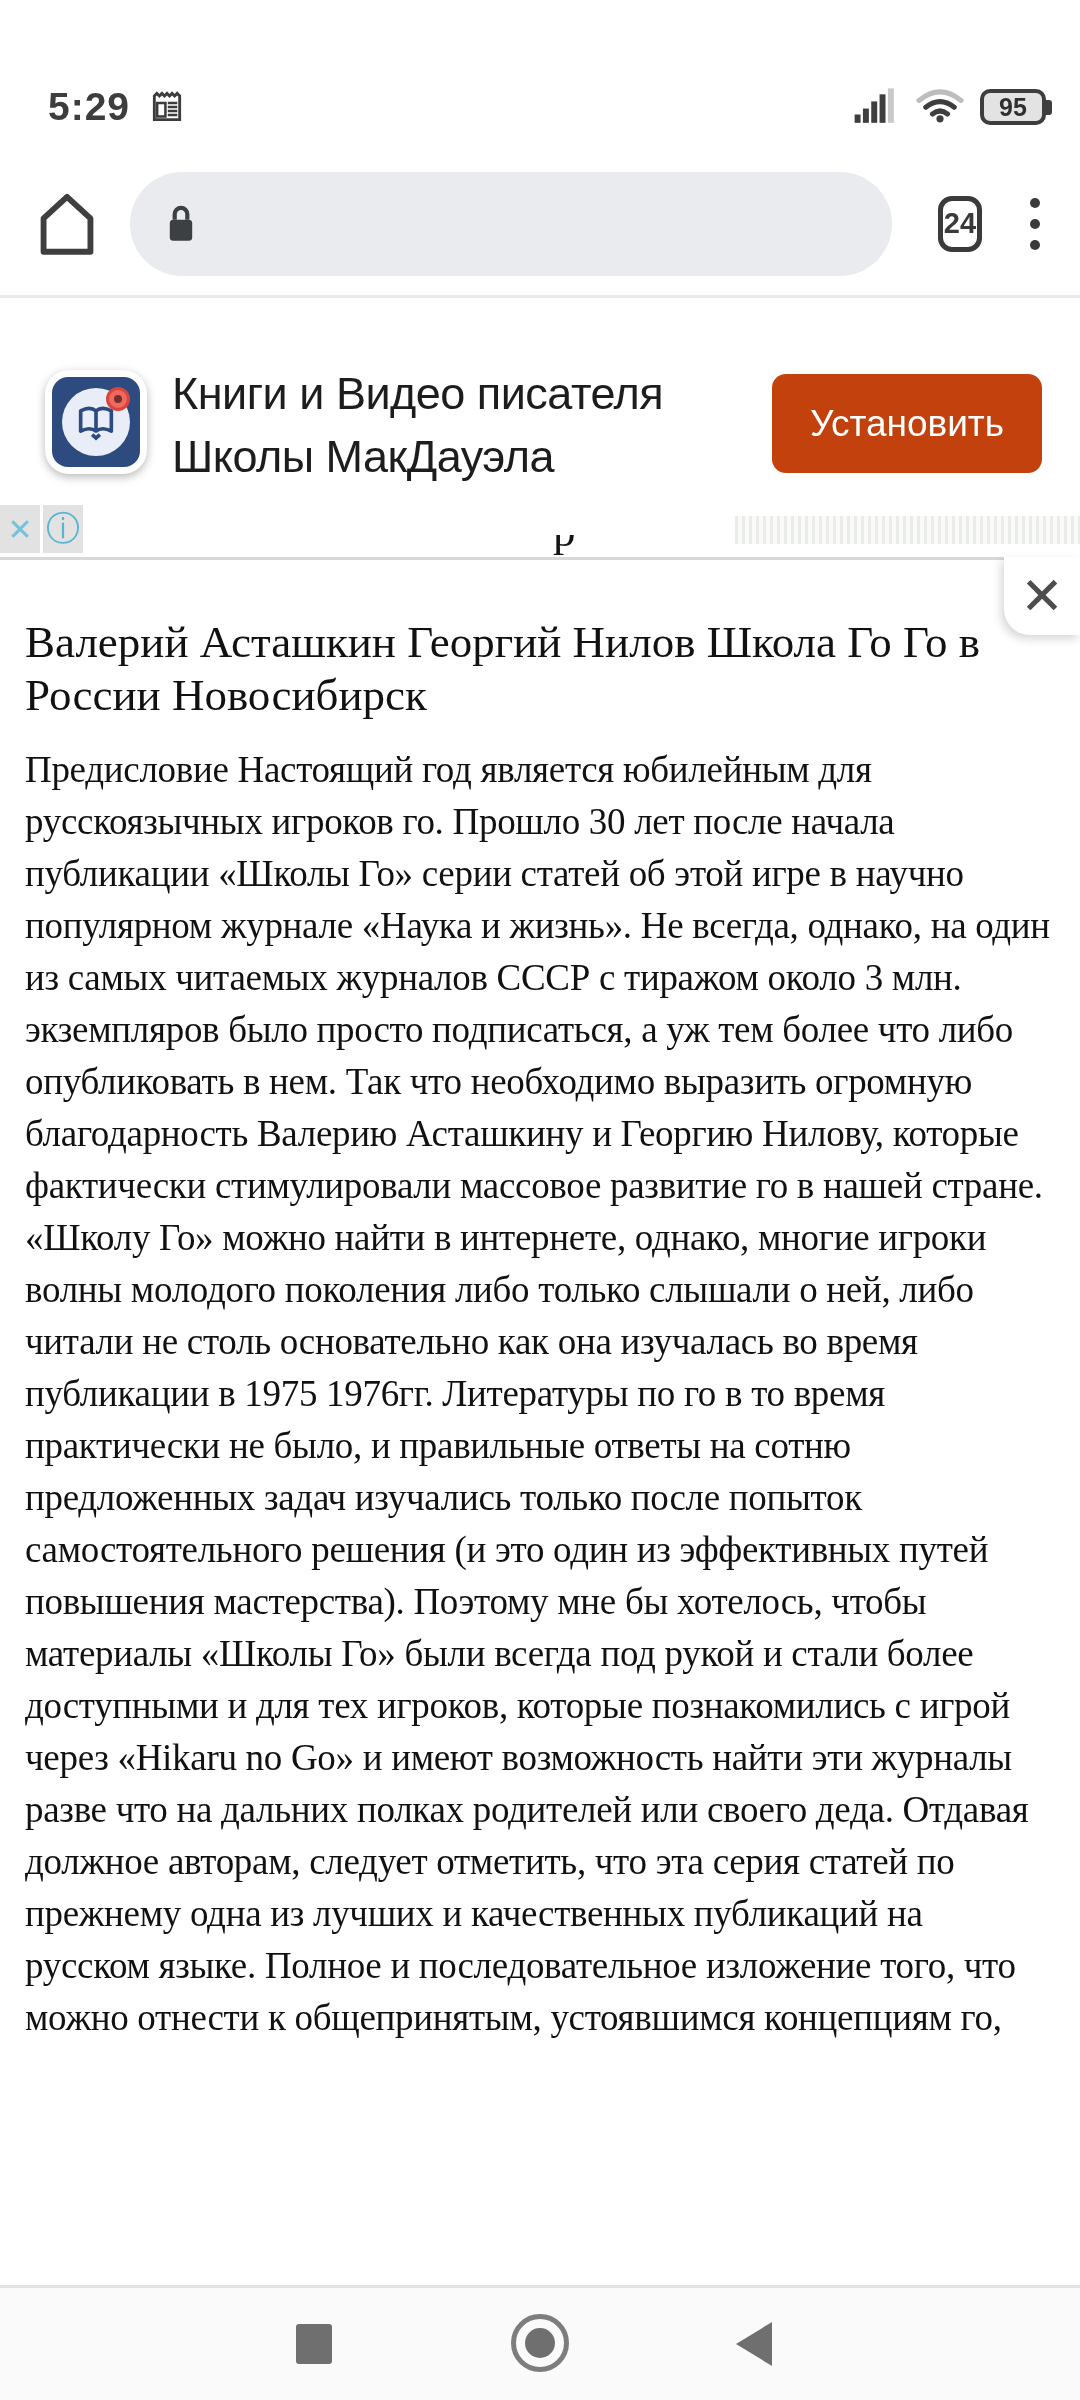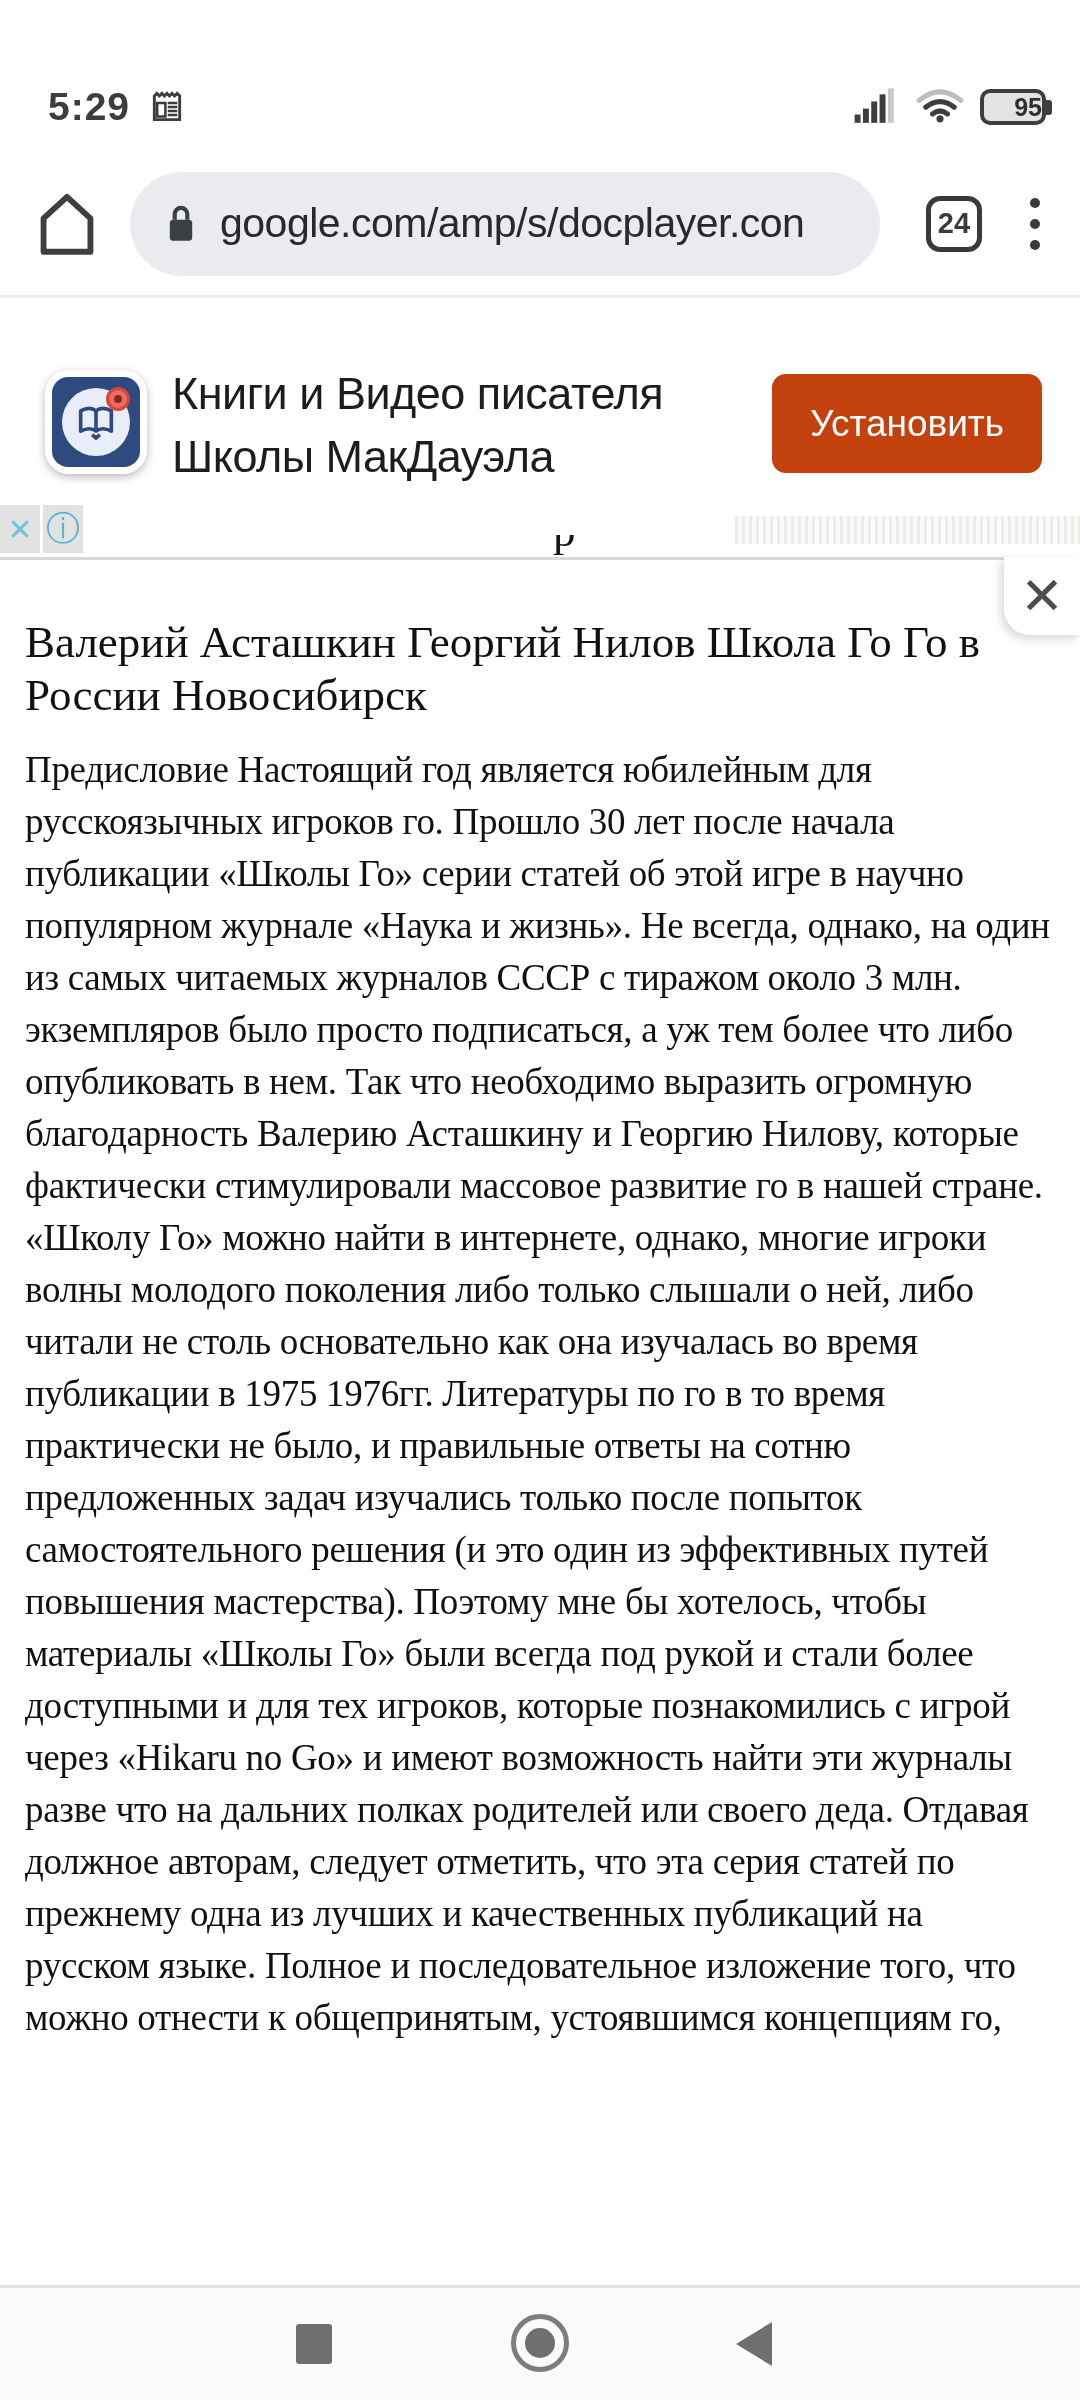--- a/index.html
+++ b/index.html
@@ -13,41 +13,41 @@
   .status-bar{
     height:104px; display:flex; align-items:center; padding:14px 28px 0 48px;
     background:#fff; color:#3c3c3c;margin-top:48px;
   }
   .status-time{ font-size:39px; font-weight:700; letter-spacing:1px; color:#3d3d3d;}
   .status-note-icon{ margin-left:18px; display:flex; }
   .status-spacer{ flex:1; }
   .status-right{ display:flex; align-items:center; gap:16px; }
   .battery{
     position:relative; width:66px; height:36px; border:4px solid #3e3e3e;
-    border-radius:10px; background:#e3e3e3; display:flex; align-items:center; justify-content:flex-end;
+    border-radius:10px; background:#e3e3e3; display:flex; align-items:center; justify-content:center;
   }
   .battery-num{ font-size:25px; font-weight:700; color:#2f2f2f; }
   .battery-nub{ width:6px; height:15px; background:#3e3e3e; border-radius:0 3px 3px 0; }
   
   .toolbar{
     height:146px; background:#fff; display:flex; align-items:center;
     padding:0 36px 0 30px; border-bottom:3px solid #ebebeb;
   }
   .home-btn{ margin-right:26px; display:flex; }
   .omnibox{
     flex:1; height:104px; background:#e9ebee; border-radius:52px;
     display:flex; align-items:center; padding:0 34px; overflow:hidden;
   }
   .lock-icon{ display:flex; margin-right:22px; flex:0 0 auto;}
   .omnibox-url{
     font-size:41px; color:#27292b; white-space:nowrap; overflow:hidden;
     letter-spacing:-0.5px;
   }
   .tab-switcher{
-    width:56px; height:56px; border:5px solid #3a3a3a; border-radius:14px;
+    width:44px; height:56px; border:5px solid #3a3a3a; border-radius:14px;
     display:flex; align-items:center; justify-content:center; margin:0 44px 0 46px;
     flex:0 0 auto;
   }
   .tab-count{ font-size:29px; font-weight:700; color:#3a3a3a; }
   .kebab{ display:flex; flex-direction:column; gap:11px; padding:4px; }
   .kebab i{ width:10px; height:10px; background:#3a3a3a; border-radius:50%; }
   
   .ad-banner{ position:relative; height:259px; background:#fff; }
   .app-icon{
     position:absolute; left:45px; top:72px; width:102px; height:104px;
@@ -191,21 +191,20 @@
         <path d="M12 3.2 L4.4 10.2 V21 H19.6 V10.2 Z" fill="none" stroke="#3f3f3f" stroke-width="1.9" stroke-linejoin="round"></path>
       </svg>
     </span>
     <div class="omnibox">
       <span class="lock-icon">
         <svg width="34" height="42" viewBox="0 0 24 30">
           <rect x="4" y="12" width="16" height="15" rx="2.5" fill="#3c4043"></rect>
           <path d="M7.5 12 V8 a4.5 4.5 0 0 1 9 0 V12" fill="none" stroke="#3c4043" stroke-width="3"></path>
         </svg>
       </span>
-      <span class="omnibox-url">google.com/amp/s/docplayer.con</span>
     </div>
     <div class="tab-switcher">
       <span class="tab-count">24</span>
     </div>
     <div class="kebab">
         <i></i>
         <i></i>
         <i></i>
       </div>
   </div>

